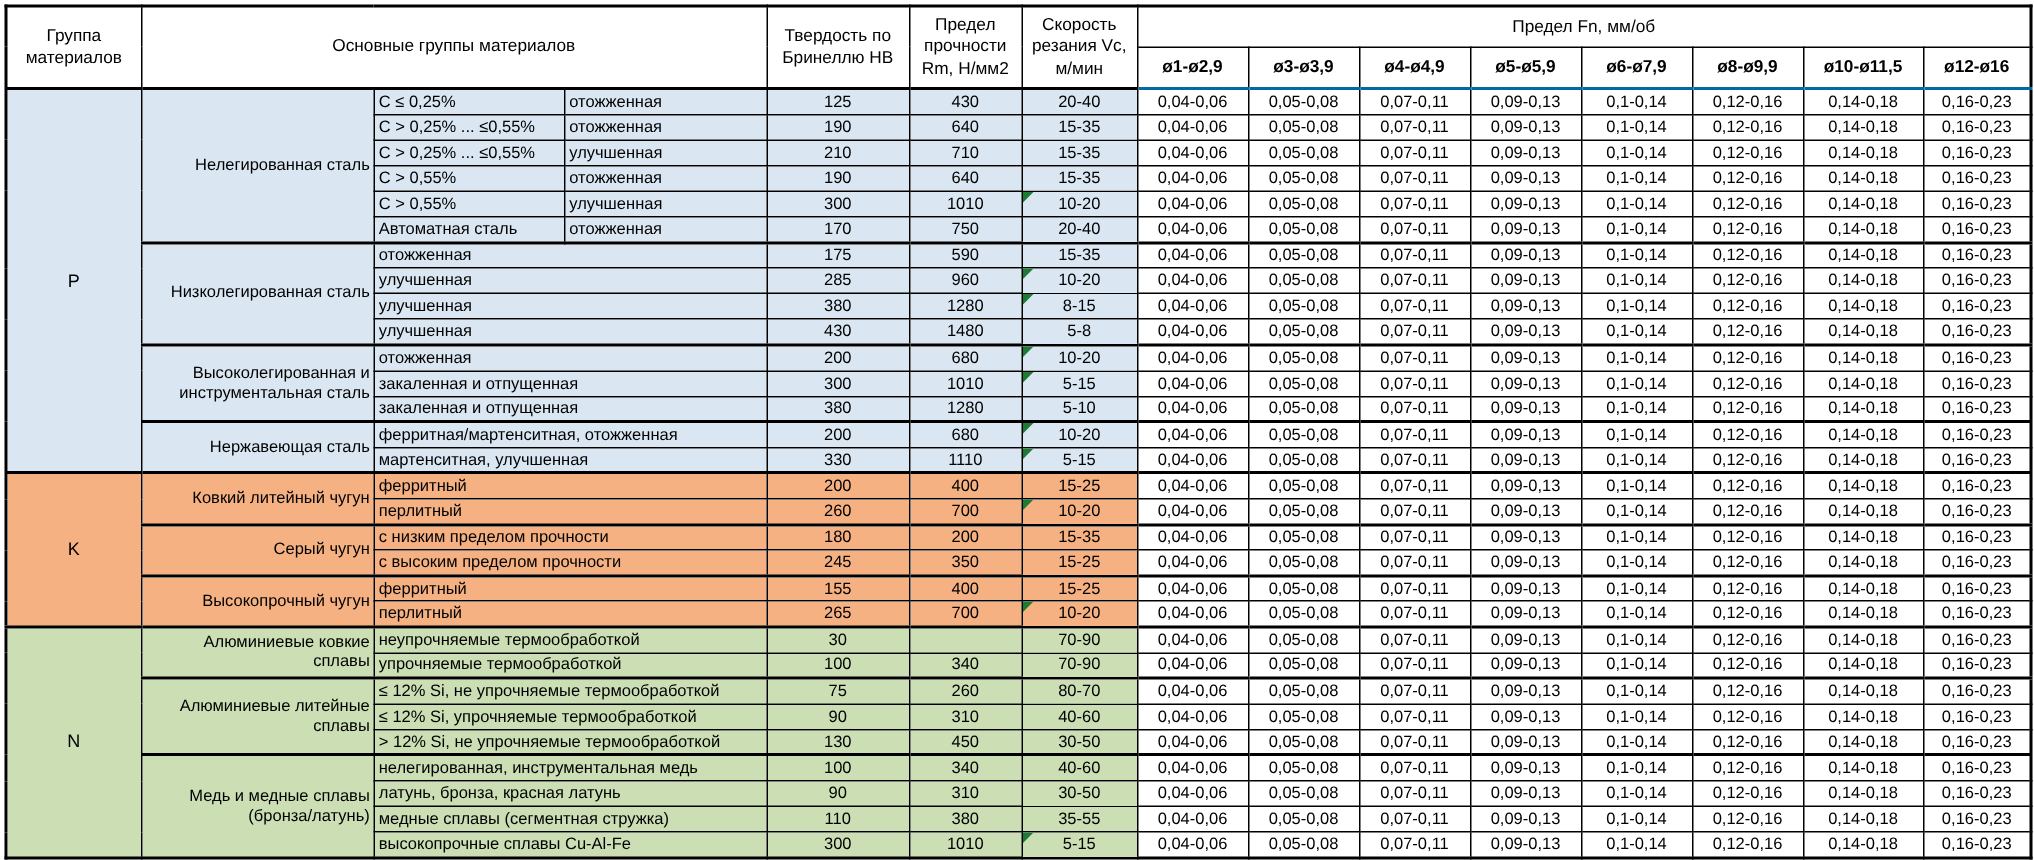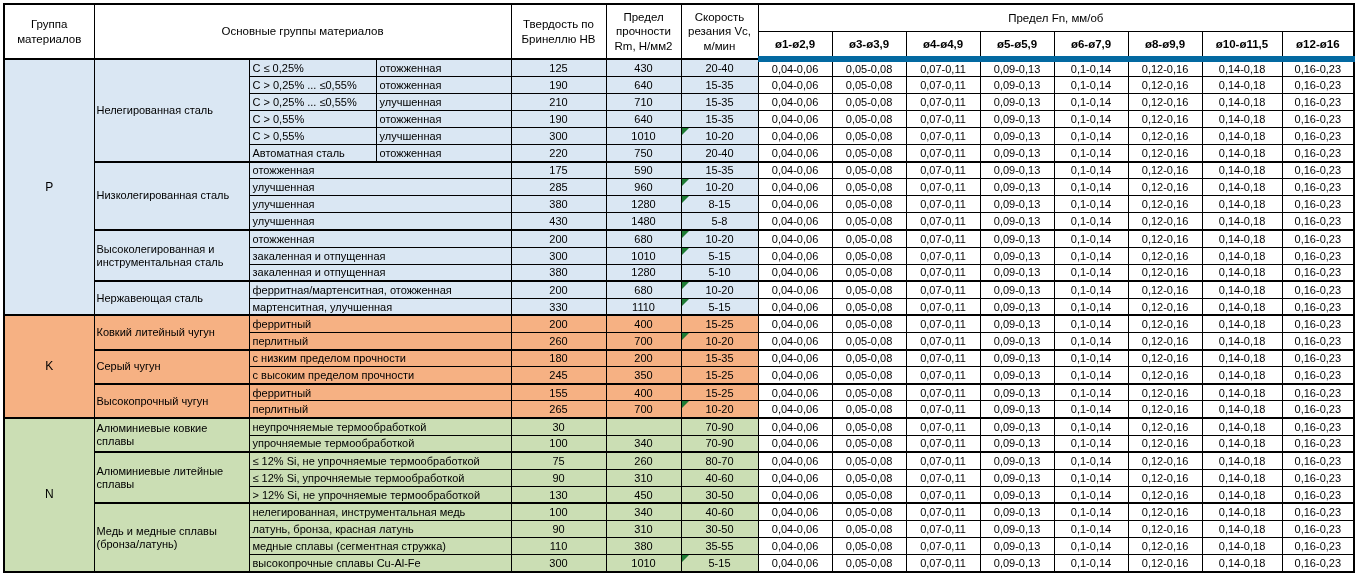--- a/index.html
+++ b/index.html
@@ -18,26 +18,26 @@
     font-weight:normal;font-size:11.5px;line-height:1.25;
     text-align:center;vertical-align:middle;background:#fff;padding:1px 2px;
   }
   thead th.dia{font-weight:bold;font-size:11.5px;}
   thead tr:nth-child(1){height:27px;margin-left:13px;}
   thead tr:nth-child(2){height:28px;}
   tbody tr{height:17.1px;}
   td{font-size:11px;vertical-align:middle;padding:0;line-height:1.1;}
   td.lft{text-align:left;padding-left:3px;white-space:nowrap;}
   td.num{text-align:center;}
-  td.subname{text-align:left;line-height:1.15;padding:0 2px;}
+  td.subname{text-align:right;line-height:1.15;padding:0 2px;}
   td.letter{text-align:center;font-size:12px;}
   td.sec{background:var(--sec);}
   td.feed{background:#fff;text-align:center;}
   tbody tr.sub-start td{border-top:2px solid #000;}
-  thead tr:nth-child(2) th{border-bottom:6px solid #0369a1;margin-left:32px;}
+  thead tr:nth-child(2) th{border-bottom:2px solid #0369a1;margin-left:32px;}
   thead th[rowspan]{border-bottom:2px solid #000;}
   td.vc{position:relative;}
   .tri{
     position:absolute;top:0;left:0;width:0;height:0;
     border-style:solid;border-width:7px 7px 0 0;
     border-color:var(--tri) transparent transparent transparent;
   }
 </style>
 </head>
 <body style="--tri: #1E7B34;">
@@ -154,21 +154,21 @@
         <td class="num feed">0,07-0,11</td>
         <td class="num feed">0,09-0,13</td>
         <td class="num feed">0,1-0,14</td>
         <td class="num feed">0,12-0,16</td>
         <td class="num feed">0,14-0,18</td>
         <td class="num feed">0,16-0,23</td>
       </tr>
       <tr style="--sec: #DAE7F3;">
         <td class="lft sec">Автоматная сталь</td>
         <td class="lft sec">отожженная</td>
-        <td class="num sec">220</td>
+        <td class="num sec">170</td>
         <td class="num sec">750</td>
         <td class="num sec vc">20-40</td>
         <td class="num feed">0,04-0,06</td>
         <td class="num feed">0,05-0,08</td>
         <td class="num feed">0,07-0,11</td>
         <td class="num feed">0,09-0,13</td>
         <td class="num feed">0,1-0,14</td>
         <td class="num feed">0,12-0,16</td>
         <td class="num feed">0,14-0,18</td>
         <td class="num feed">0,16-0,23</td>

